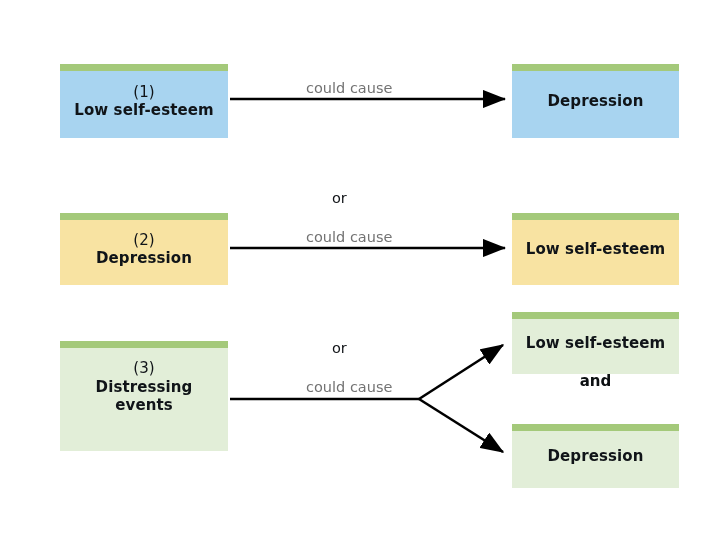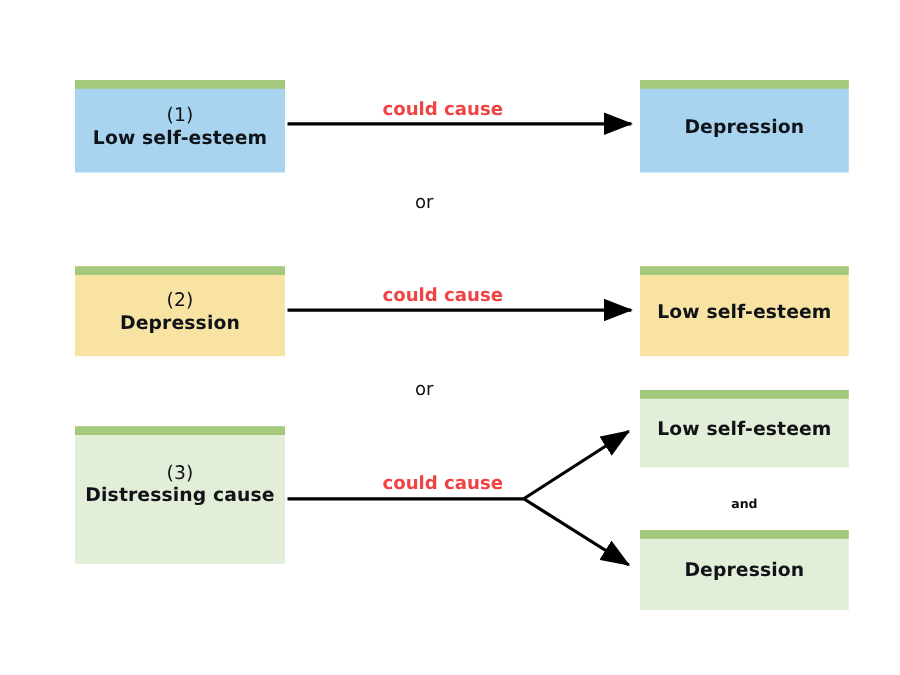--- a/index.html
+++ b/index.html
@@ -51,30 +51,31 @@
   .fill-yellow { background: #f8e3a2; }
   .fill-green  { background: #e2eed8; }
   .bar-green   { background: #a4c97a; }
 
   
   .conn { position: absolute; left: 0; top: 0; width: 720px; height: 540px; pointer-events: none; }
 
   
   .edge-label {
     position: absolute;
-    color: #ef4444;
-    font-weight: 700;
+    color: #737373;
+    font-weight: 400;
     white-space: nowrap;
   }
   .or-label {
     position: absolute;
     color: #111418;
     font-weight: 400;
     text-align: center;
     white-space: nowrap;
+    margin-top: 36px;
   }
   .and-label {
     position: absolute;
     color: #0d1013;
     font-weight: 700;
     text-align: center;
     white-space: nowrap;
   }
 </style>
 </head>
@@ -131,32 +132,32 @@
     <span class="bar bar-green"></span>
     <span class="txt">Low self-esteem</span>
   </div>
 
   <div class="or-label" style="left:332px; top:304px; font-size:14.5px;">or</div>
 
   <div class="node fill-green" style="left:60px; top:341px; width:168px; height:110px; font-size:15px;">
     <span class="bar bar-green"></span>
     <span class="txt">
       <span class="num">(3)</span>
-      <span>Distressing cause</span><br>
+      <span>Distressing events</span><br>
       <br>
     </span>
   </div>
 
   <div class="edge-label" style="left:306px; top:379px; font-size:14.5px;">could cause</div>
 
   <div class="node fill-green" style="left:512px; top:312px; width:167px; height:62px; font-size:15px;">
     <span class="bar bar-green"></span>
     <span class="txt">Low self-esteem</span>
   </div>
 
-  <div class="and-label" style="left:512px; top:398px; width:167px; font-size:10px;">and</div>
+  <div class="and-label" style="left:512px; top:372px; width:167px; font-size:15px;">and</div>
 
   <div class="node fill-green" style="left:512px; top:424px; width:167px; height:64px; font-size:15px;">
     <span class="bar bar-green"></span>
     <span class="txt">Depression</span>
   </div>
 
 </div>
 
 </body></html>

